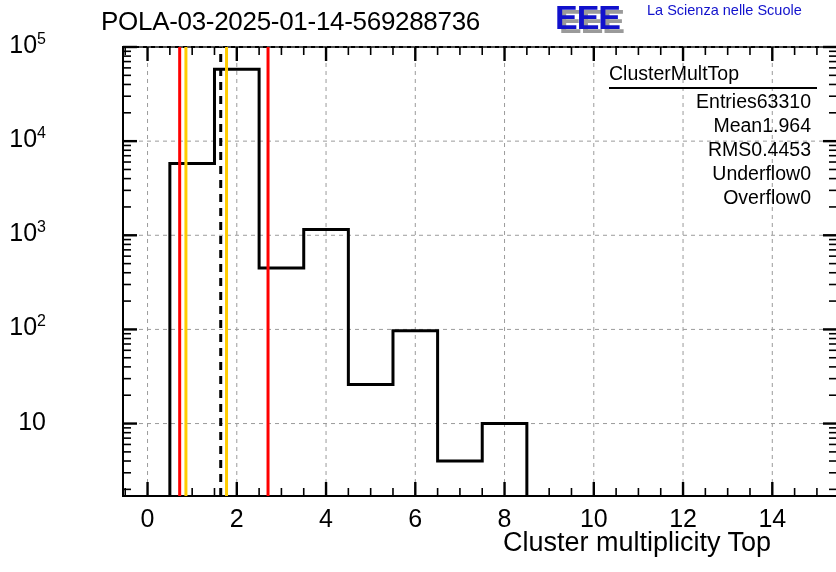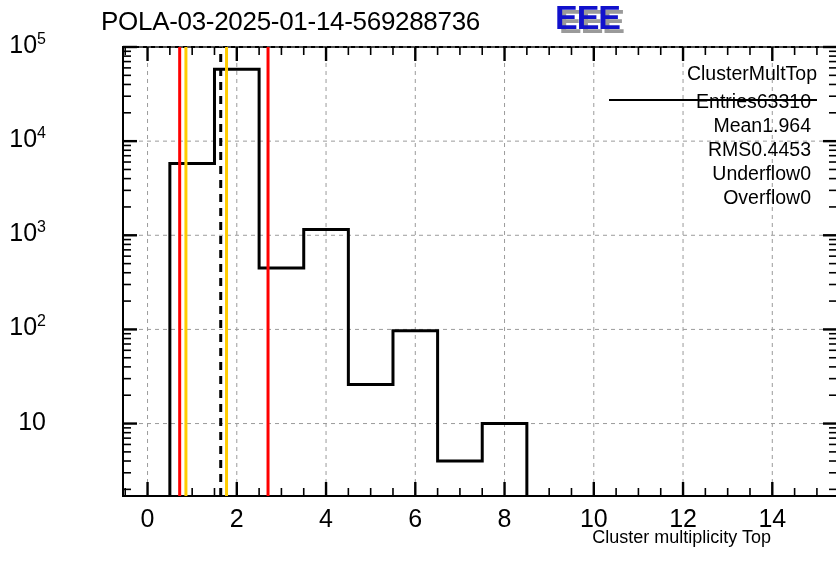--- a/index.html
+++ b/index.html
@@ -40,51 +40,52 @@
   .frame{
     position:absolute;left:105px;top:46px;width:716px;height:451px;
     border:2px solid #000;box-sizing:border-box;background:transparent;
   }
 
   
   .ylab{position:absolute;color:#000;font-size:25px;text-align:left;white-space:nowrap;}
   .ylab sup{font-size:16px;vertical-align:super;}
   .xlab{position:absolute;color:#000;font-size:25px;text-align:center;white-space:nowrap;}
   .xtitle{
-    position:absolute;right:14px;top:527px;font-size:18px;color:#000;white-space:nowrap;
+    position:absolute;right:14px;top:527px;font-size:27px;color:#000;white-space:nowrap;
   }
 
   
   svg.overlay{position:absolute;left:0;top:0;width:836px;height:572px;}
 
   
   .stats{
     position:absolute;left:592px;top:62px;width:208px;height:140px;
     background:transparent;color:#000;font-size:19px;
   }
   .stats-title{
-    position:absolute;left:0;top:0;width:208px;text-align:right;
-    font-size:19.5px;border-bottom:2px solid #000;padding-bottom:14px;
+    position:absolute;left:0;top:0;width:208px;text-align:left;
+    font-size:19.5px;border-bottom:2px solid #000;padding-bottom:2px;
   }
   .stats-row{
     position:absolute;left:6px;width:196px;height:22px;line-height:22px;
     display:flex;justify-content:flex-end;font-size:19.5px;
   }
 </style>
 </head>
 <body>
 
 <div id="root">
 
   <div class="title">POLA-03-2025-01-14-569288736</div>
 
   <div class="logo">
     <div class="logo-eee-shadow">EEE</div>
     <div class="logo-eee">EEE</div>
     <div class="logo-text">
+      <div>La Scienza nelle Scuole</div>
     </div>
   </div>
 
   <div class="frame"></div>
 
   <svg class="overlay" id="plot-svg" viewBox="0 0 836 572">
       <line x1="130.54375" y1="47" x2="130.54375" y2="496" stroke="#9b9b9b" stroke-width="1" stroke-dasharray="4,4"></line>
       <line x1="219.79375" y1="47" x2="219.79375" y2="496" stroke="#9b9b9b" stroke-width="1" stroke-dasharray="4,4"></line>
       <line x1="309.04375" y1="47" x2="309.04375" y2="496" stroke="#9b9b9b" stroke-width="1" stroke-dasharray="4,4"></line>
       <line x1="398.29375" y1="47" x2="398.29375" y2="496" stroke="#9b9b9b" stroke-width="1" stroke-dasharray="4,4"></line>

